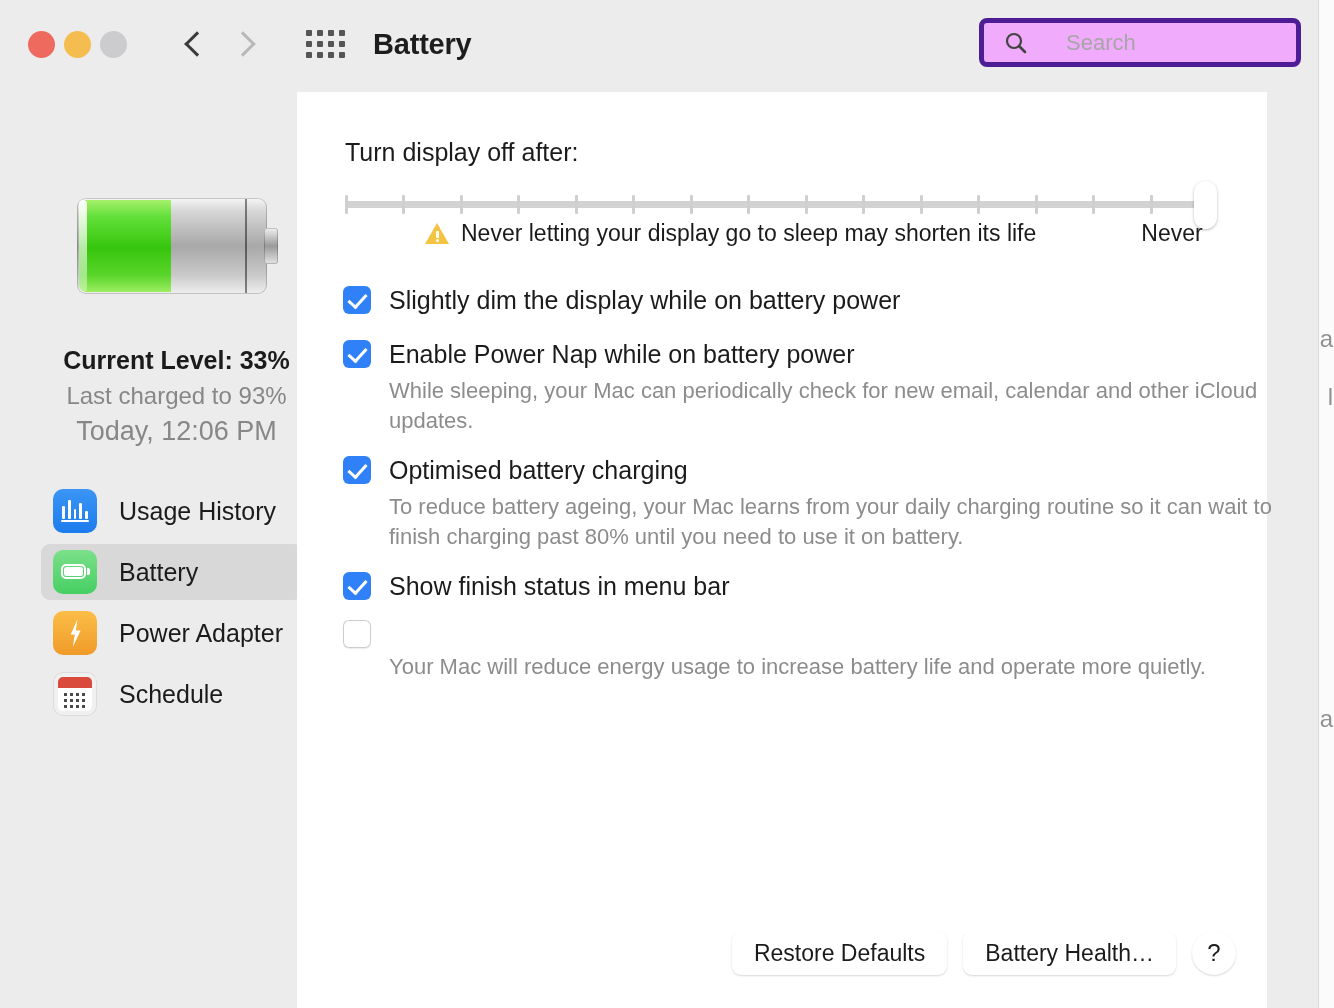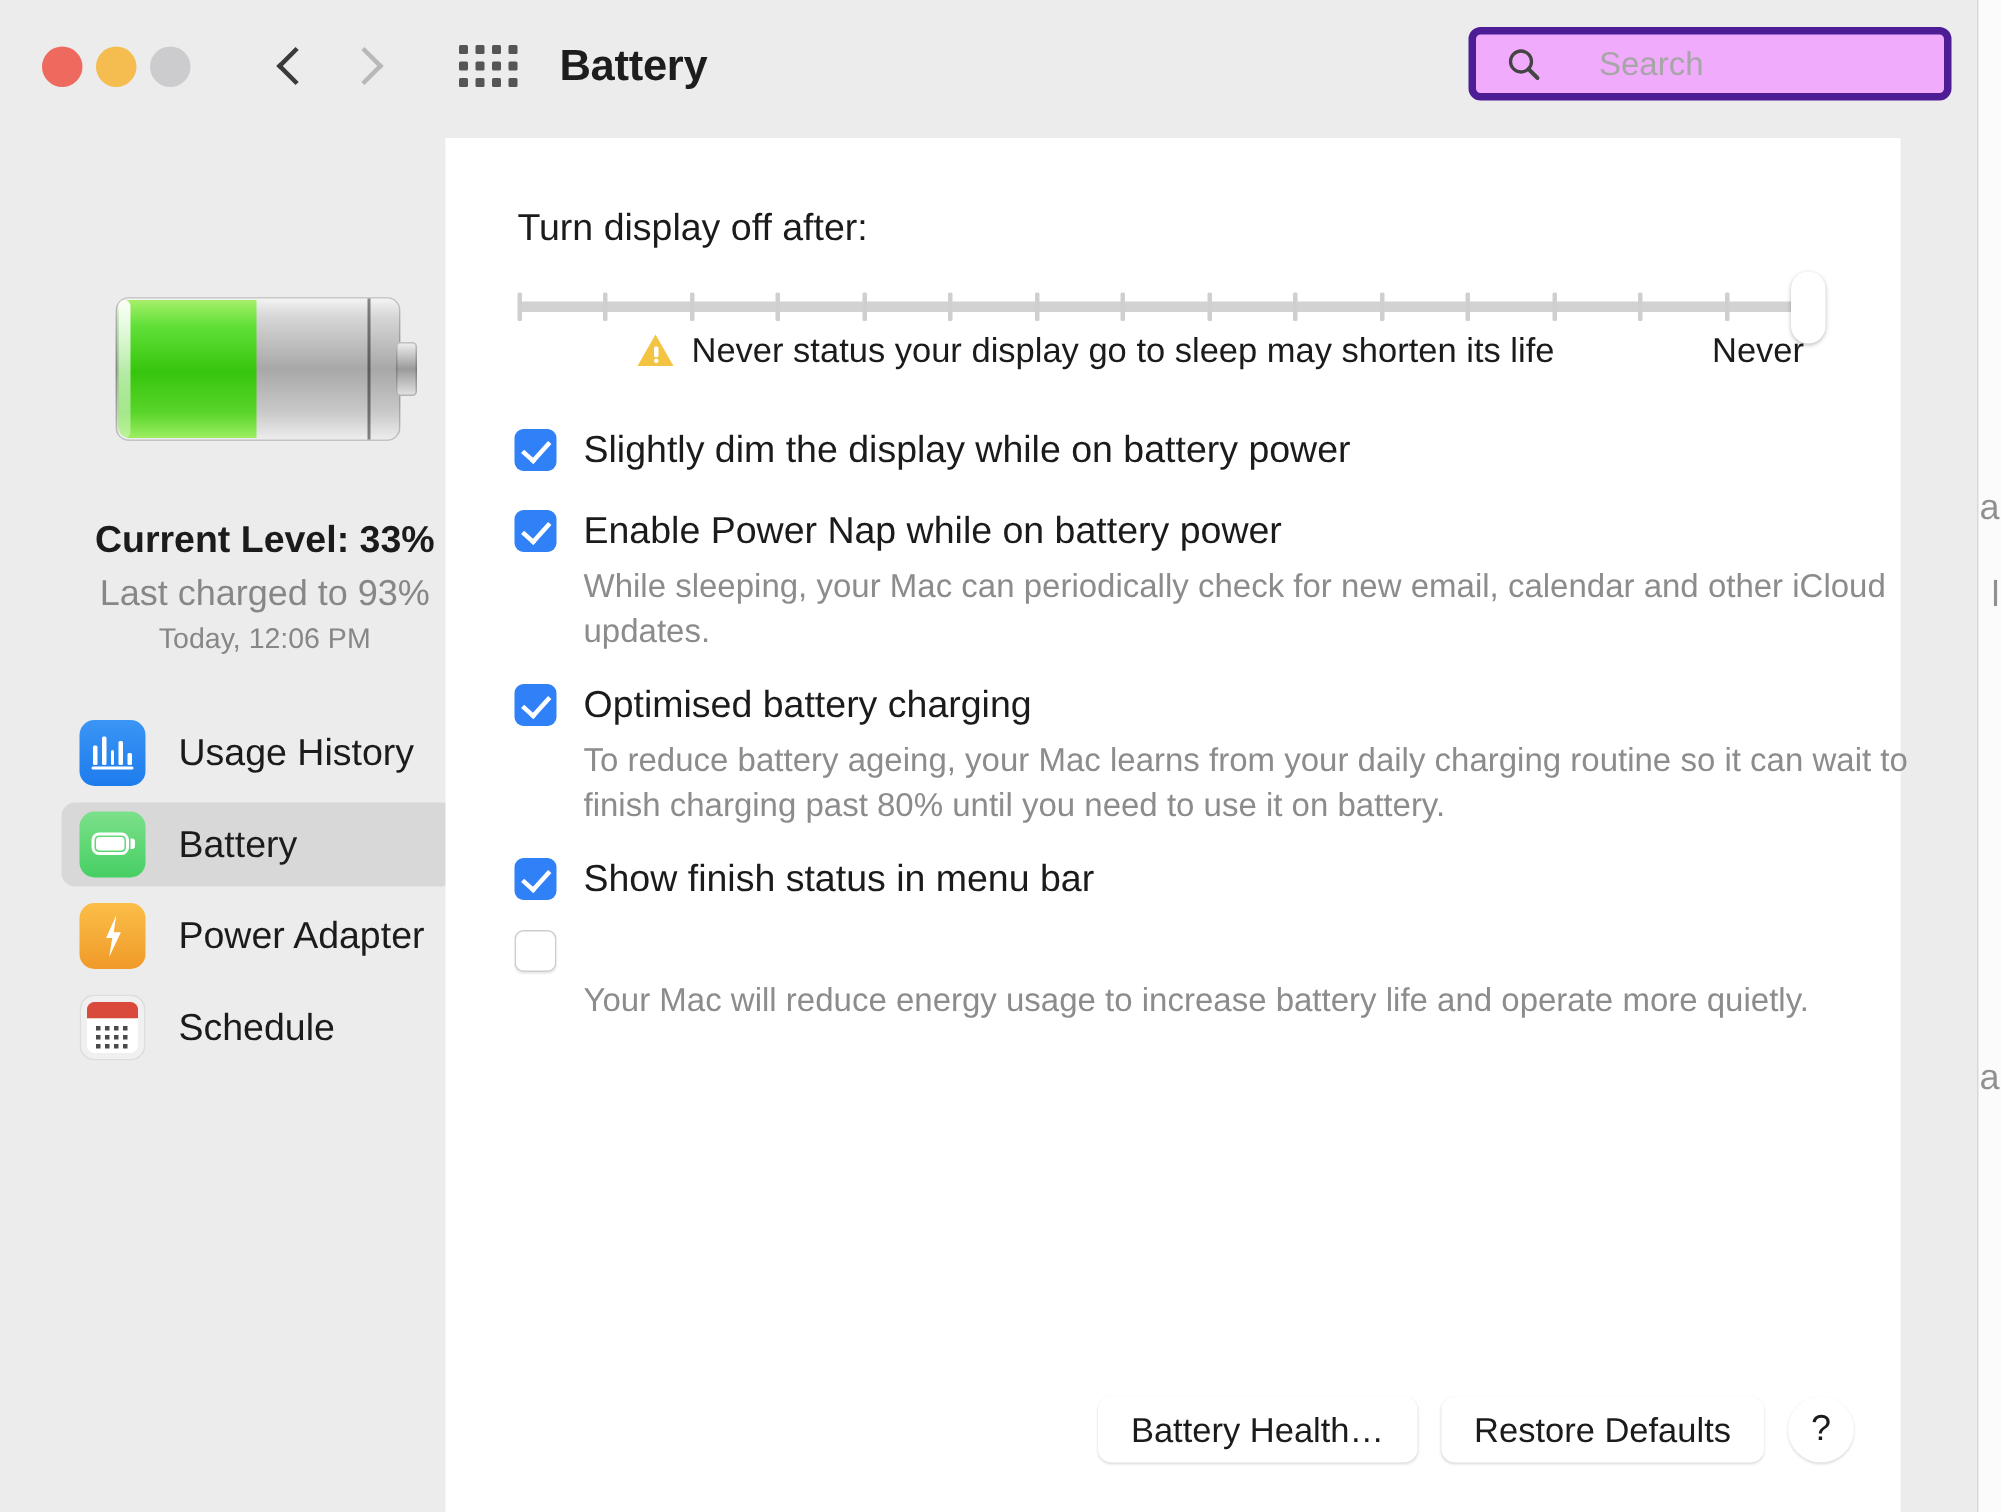--- a/index.html
+++ b/index.html
@@ -96,21 +96,21 @@
   }
   .batt-cap {
     position: absolute; left: 187px; top: 30px; width: 14px; height: 36px;
     border-radius: 3px;
     background: linear-gradient(to bottom, #f2f2f2, #9a9a9a 50%, #e4e4e4);
     box-shadow: inset 0 0 0 1px rgba(0,0,0,.2);
   }
 
   .sb-level { text-align: center; font-size: 25px; font-weight: 700; color: #1b1b1b; margin-top: 52px; }
   .sb-charged { text-align: center; font-size: 24px; color: #878787; margin-top: 7px; }
-  .sb-time { text-align: center; font-size: 19px; color: #878787; margin-top: 6px; }
+  .sb-time { text-align: center; font-size: 27px; color: #878787; margin-top: 6px; }
 
   .navlist { margin-top: 36px; }
   .navitem {
     display: flex; align-items: center; height: 56px;
     margin: 5px 21px 5px 12px; padding-left: 12px;
     border-radius: 9px;
   }
   .navitem.selected { background: #d8d8d8; }
   .navicon { width: 44px; height: 44px; border-radius: 10px; flex: none; position: relative; }
   .navlabel { margin-left: 22px; font-size: 25px; color: #1b1b1b; }
@@ -349,21 +349,21 @@
     </div>
 
     <div class="never-label">Never</div>
 
     <div class="warn-row">
       <div class="warn-tri">
         <div class="tri"></div>
           <div class="bang"></div>
           <div class="dot"></div>
       </div>
-      <div class="warn-text">Never status your display go to sleep may shorten its life</div>
+      <div class="warn-text">Never letting your display go to sleep may shorten its life</div>
     </div>
 
     <div class="options">
 
       <div class="opt-row">
         <div class="cb on"></div>
         <div class="opt-label">Slightly dim the display while on battery power</div>
       </div>
       <div class="sp-14"></div>
 
@@ -386,22 +386,22 @@
       <div class="sp-8"></div>
 
       <div class="opt-row">
         <div class="cb off"></div>
       </div>
       <div class="opt-desc">Your Mac will reduce energy usage to increase battery life and operate more quietly.</div>
 
     </div>
 
     <div class="buttons">
+      <button class="btn">Restore Defaults</button>
       <button class="btn">Battery Health…</button>
-      <button class="btn">Restore Defaults</button>
       <button class="btn btn-help">?</button>
     </div>
   </div>
 
   <div class="bgsliver">
     <span class="bg-frag" style="top:325px">a</span>
     <span class="bg-frag" style="top:383px">l</span>
     <span class="bg-frag" style="top:705px">a</span>
   </div>
 

